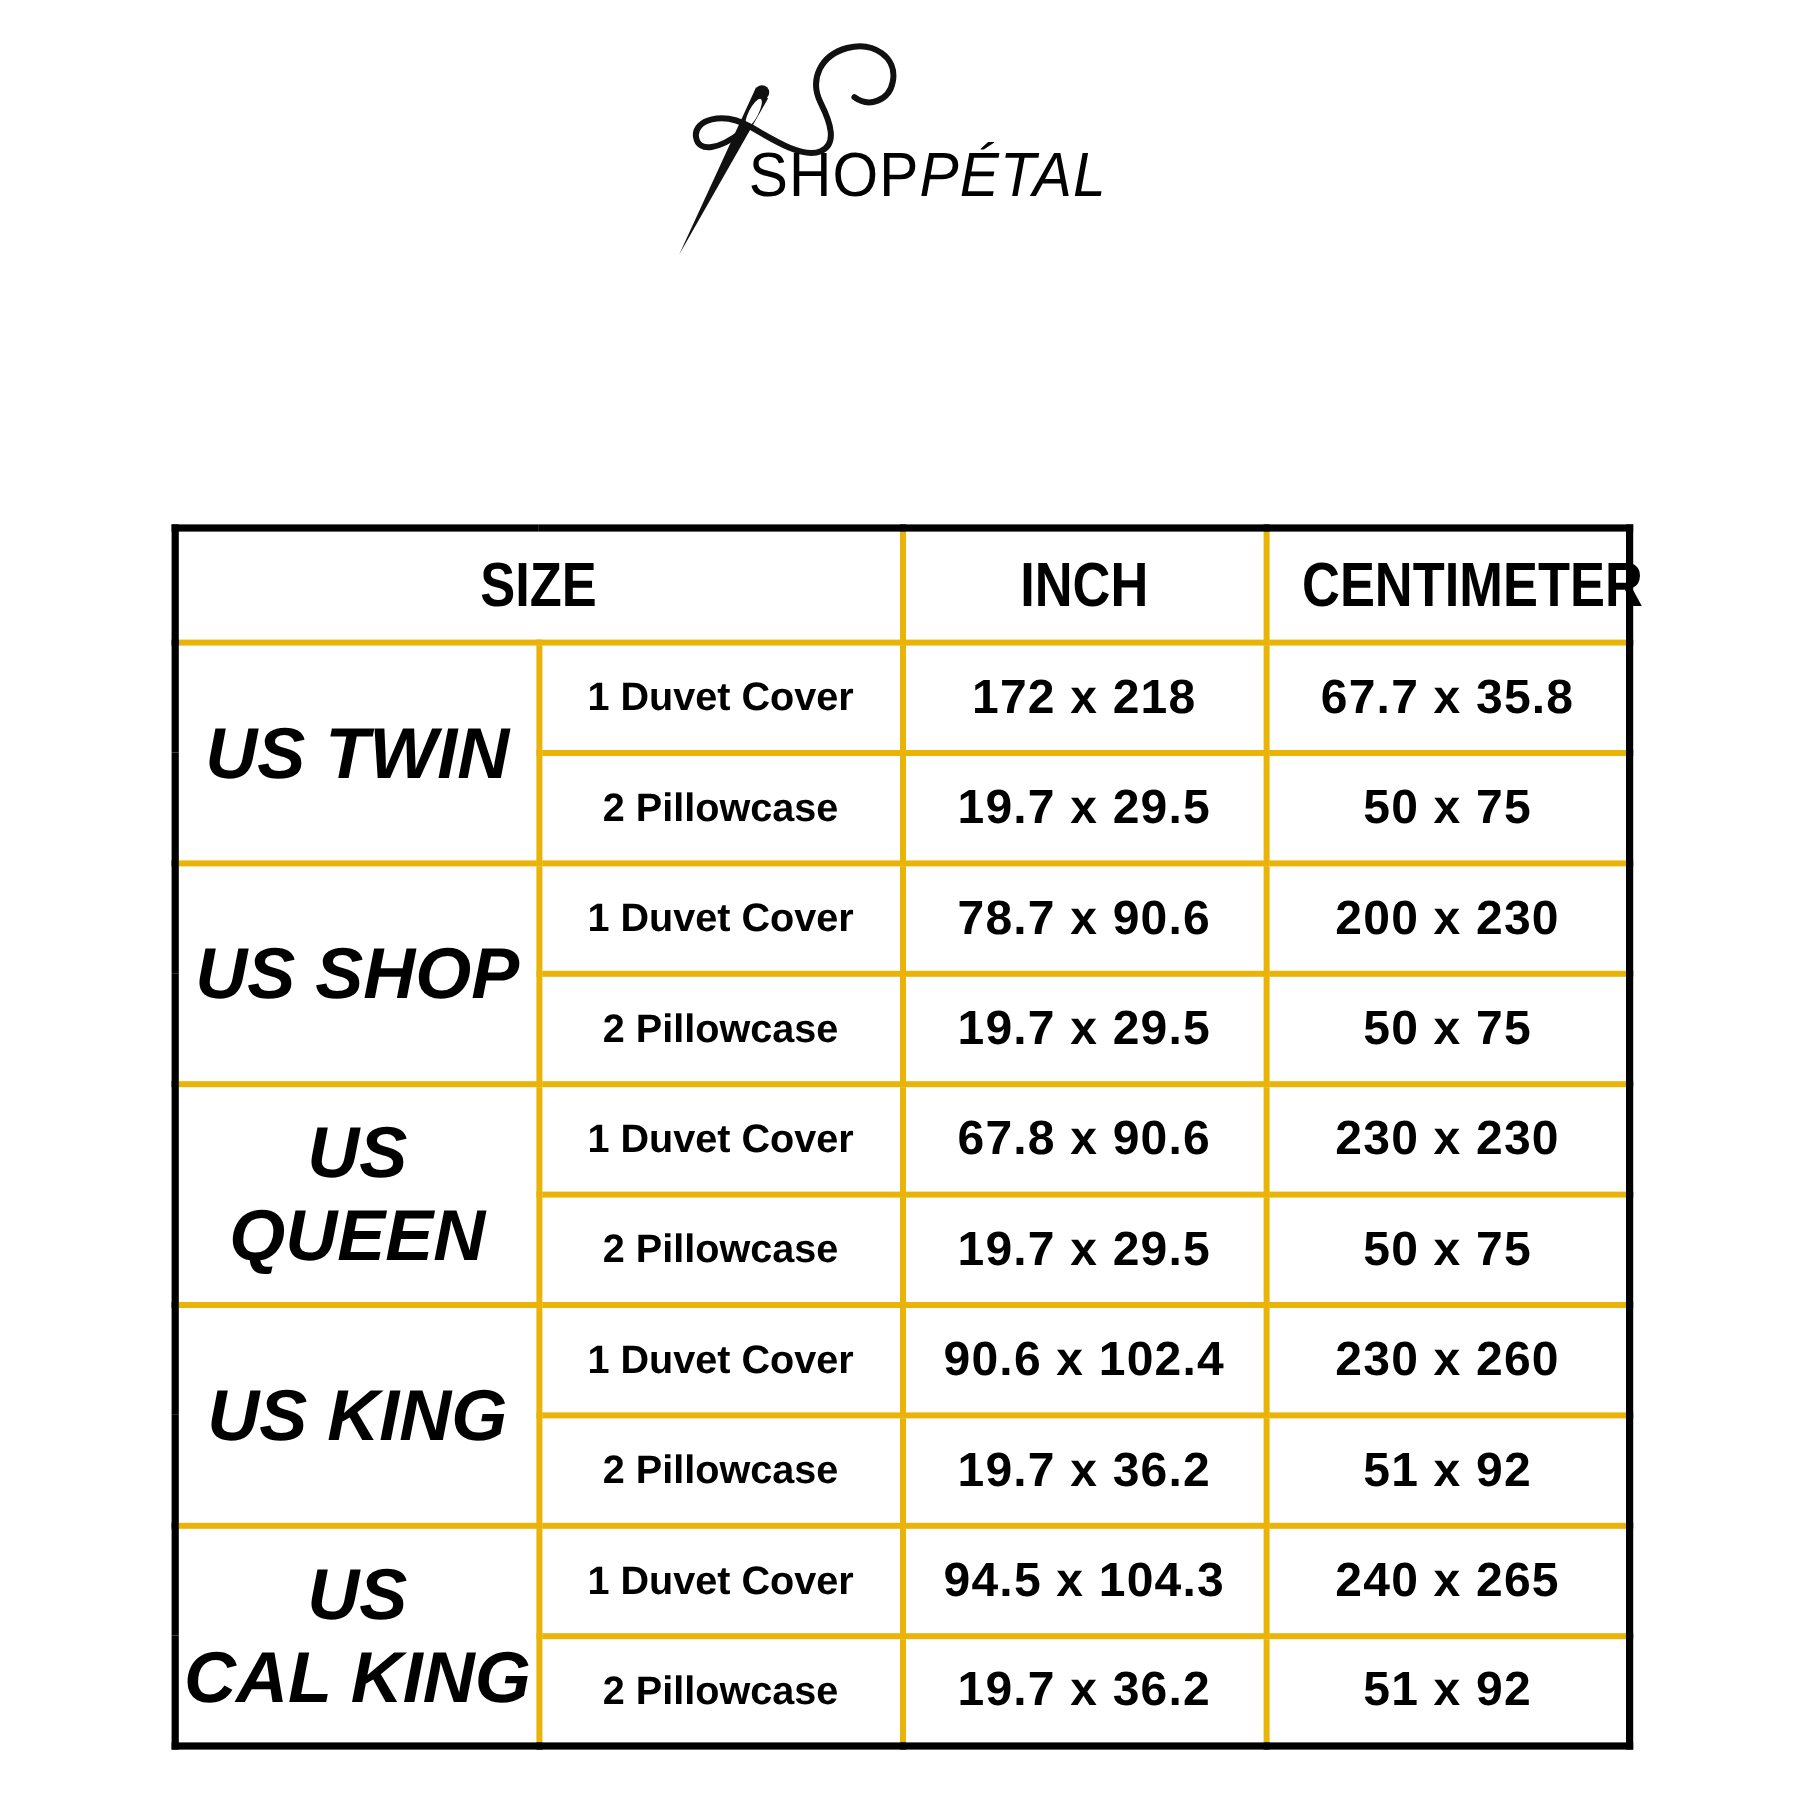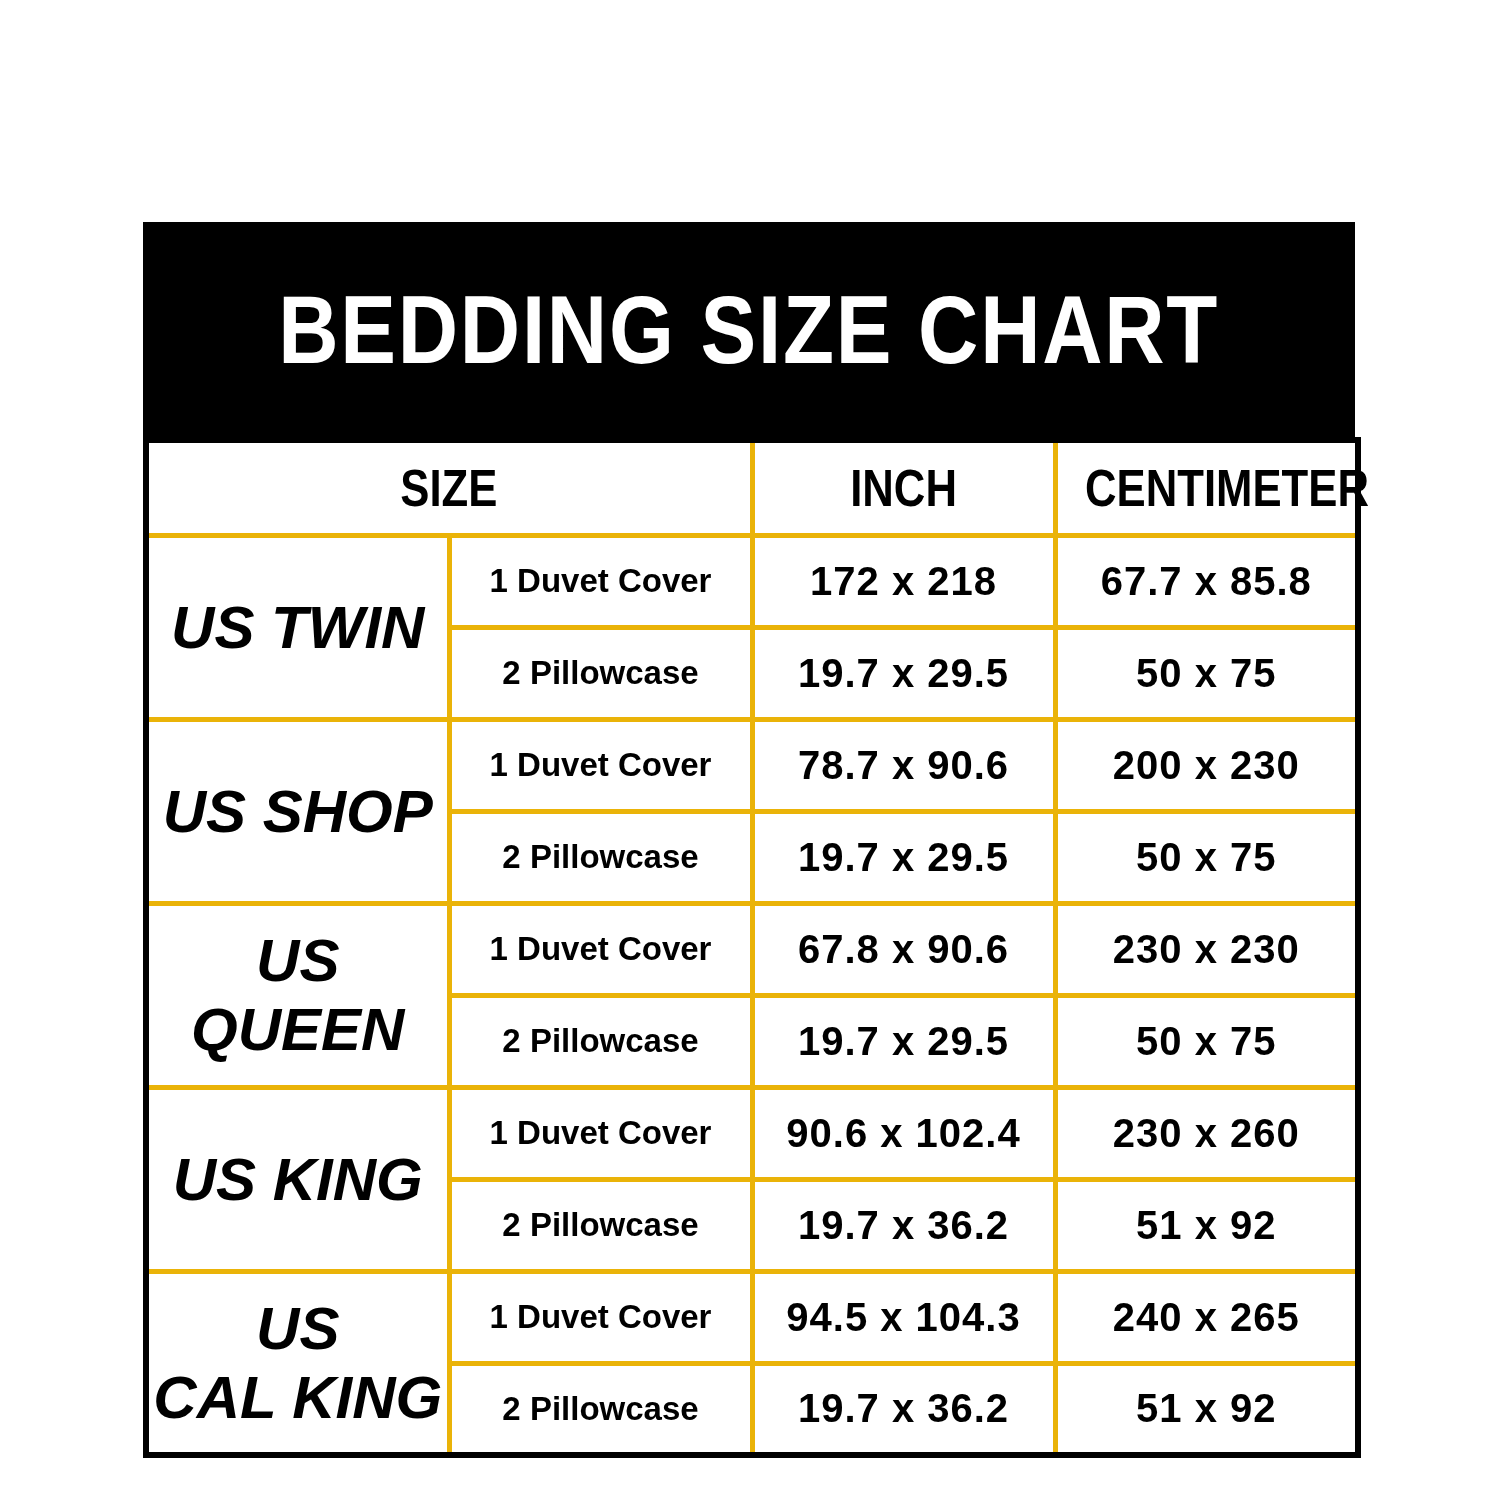--- a/index.html
+++ b/index.html
@@ -32,24 +32,40 @@
   .hdr { font-size:52px; display:inline-block; transform:scaleX(0.84); white-space:nowrap; }
   td.size-cell { font-size:60px; line-height:1.15;font-style:italic; }
   td.item-cell { font-size:33px; }
   td.dim-cell  { font-size:40px; letter-spacing:1px; }
 </style>
 </head>
 <body>
 
 <div class="stage">
 
+  <div class="logo">
+    <div class="needle-wrap">
+      <svg viewBox="0 0 220 188" width="220" height="188" xmlns="http://www.w3.org/2000/svg">
 
-  <div class="title-bar">
-    <span class="title-text">BEDDING SIZE CHART</span>
+        <path d="M14,188 L78,49 L88,58 Z" fill="#111"></path>
+        <circle cx="83" cy="53" r="6" fill="#111"></circle>
+
+        <ellipse cx="76" cy="70" rx="4" ry="13" fill="#ffffff" transform="rotate(27 76 70)"></ellipse>
+
+        <path d="M66,86 C48,100 30,104 28,90 C26,76 50,68 74,82
+                 C96,95 118,108 132,102 C146,96 140,78 132,62
+                 C122,42 132,22 154,16 C176,10 196,24 192,44
+                 C189,60 172,66 160,57" fill="none" stroke="#111" stroke-width="5" stroke-linecap="round"></path>
+      </svg>
+    </div>
+    <div class="brand">
+      <span>SHOP</span><span class="it">PÉTAL</span>
+    </div>
   </div>
+
 
   <table class="size-chart">
     <colgroup>
         <col>
         <col>
         <col>
         <col>
       </colgroup>
     <thead>
       <tr>
@@ -57,21 +73,21 @@
         <th><span class="hdr">INCH</span></th>
         <th><span class="hdr">CENTIMETER</span></th>
       </tr>
     </thead>
     <tbody>
 
       <tr>
         <td class="size-cell" rowspan="2"><span>US TWIN</span></td>
         <td class="item-cell"><span>1 Duvet Cover</span></td>
         <td class="dim-cell"><span>172 x 218</span></td>
-        <td class="dim-cell"><span>67.7 x 85.8</span></td>
+        <td class="dim-cell"><span>67.7 x 35.8</span></td>
       </tr>
       <tr>
         <td class="item-cell"><span>2 Pillowcase</span></td>
         <td class="dim-cell"><span>19.7 x 29.5</span></td>
         <td class="dim-cell"><span>50 x 75</span></td>
       </tr>
 
       <tr>
         <td class="size-cell" rowspan="2"><span>US SHOP</span></td>
         <td class="item-cell"><span>1 Duvet Cover</span></td>

